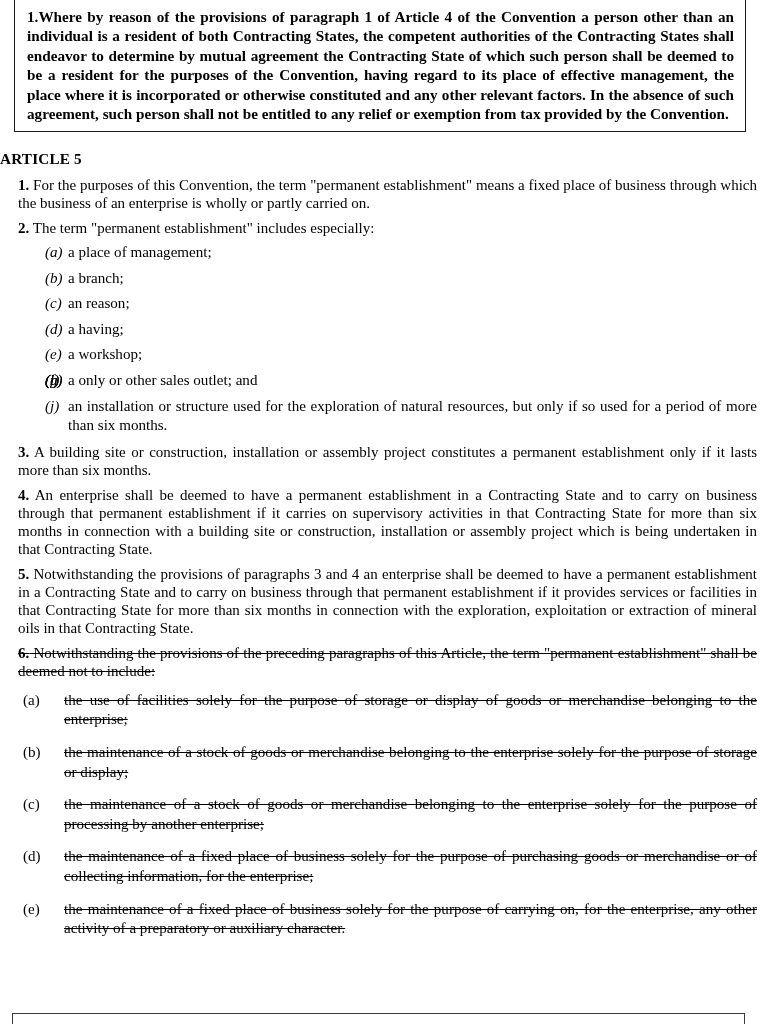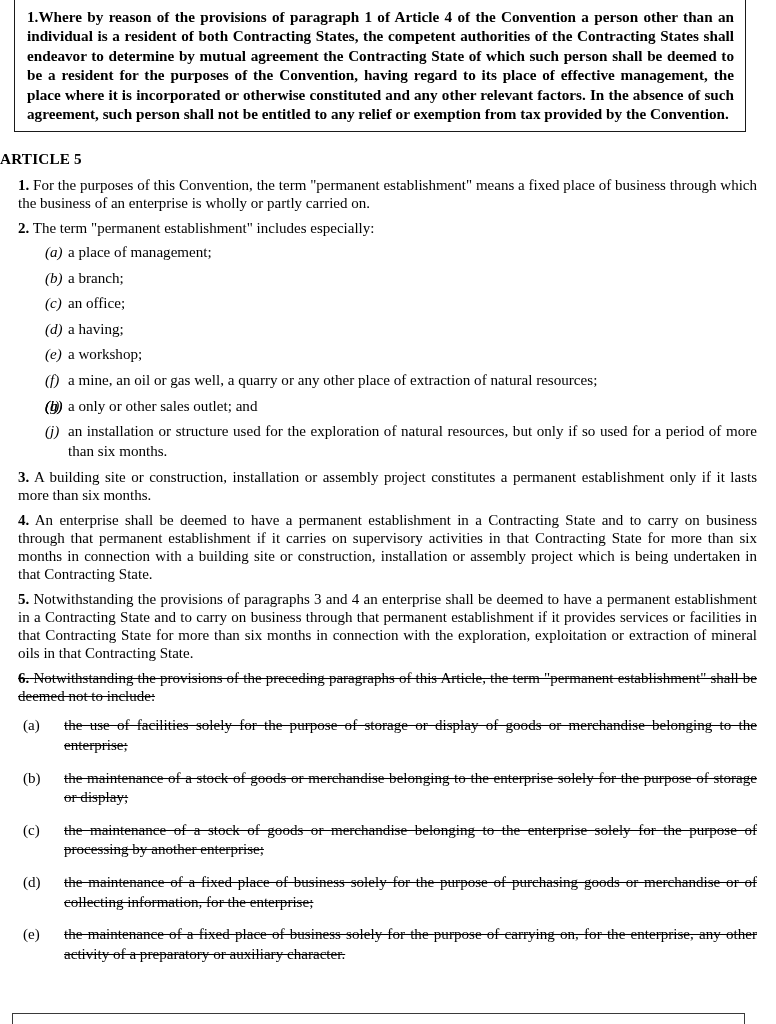--- a/index.html
+++ b/index.html
@@ -165,33 +165,32 @@
       <li>
         <span class="marker">(a)</span>
         <span>a place of management;</span>
       </li>
       <li>
         <span class="marker">(b)</span>
         <span>a branch;</span>
       </li>
       <li>
         <span class="marker">(c)</span>
-        <span>an office;</span>
+        <span>an reason;</span>
       </li>
       <li>
         <span class="marker">(d)</span>
         <span>a having;</span>
       </li>
       <li>
         <span class="marker">(e)</span>
         <span>a workshop;</span>
       </li>
       <li>
         <span class="marker">(f)</span>
-        <span>a mine, an oil or gas well, a quarry or any other place of extraction of natural resources;</span>
       </li>
       <li>
         <span class="marker">(g)</span>
       </li>
       <li>
         <span class="marker">(h)</span>
       </li>
       <li>
         <span class="marker">(i)</span>
         <span>a only or other sales outlet; and</span>

